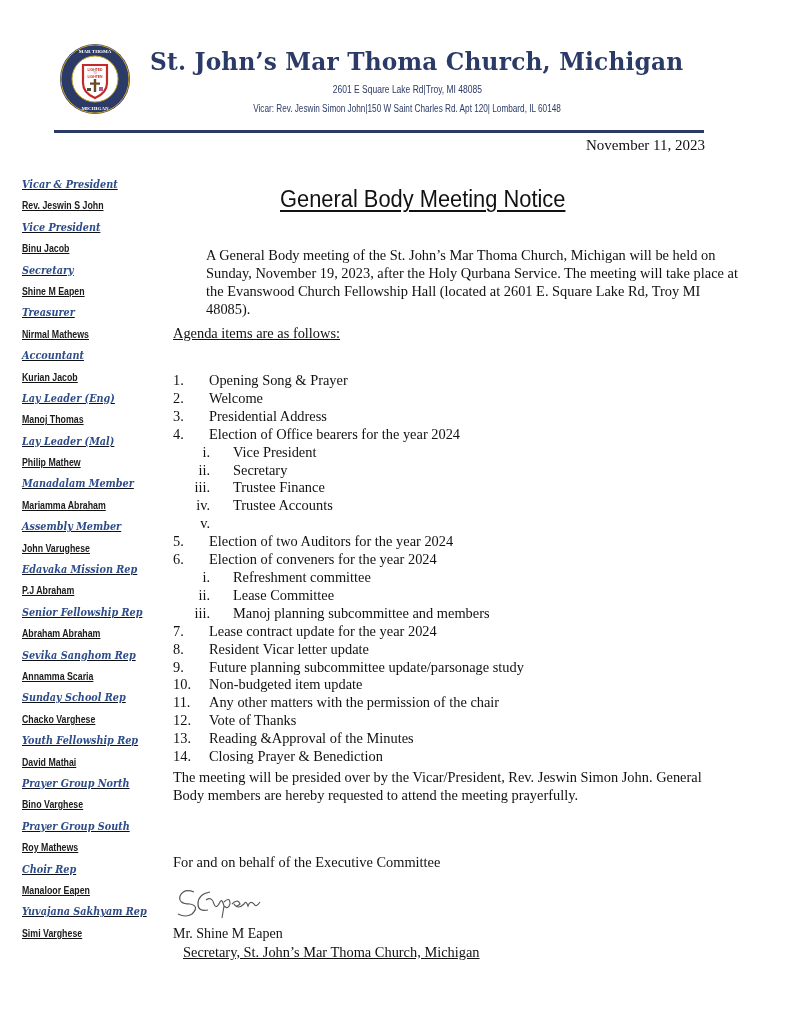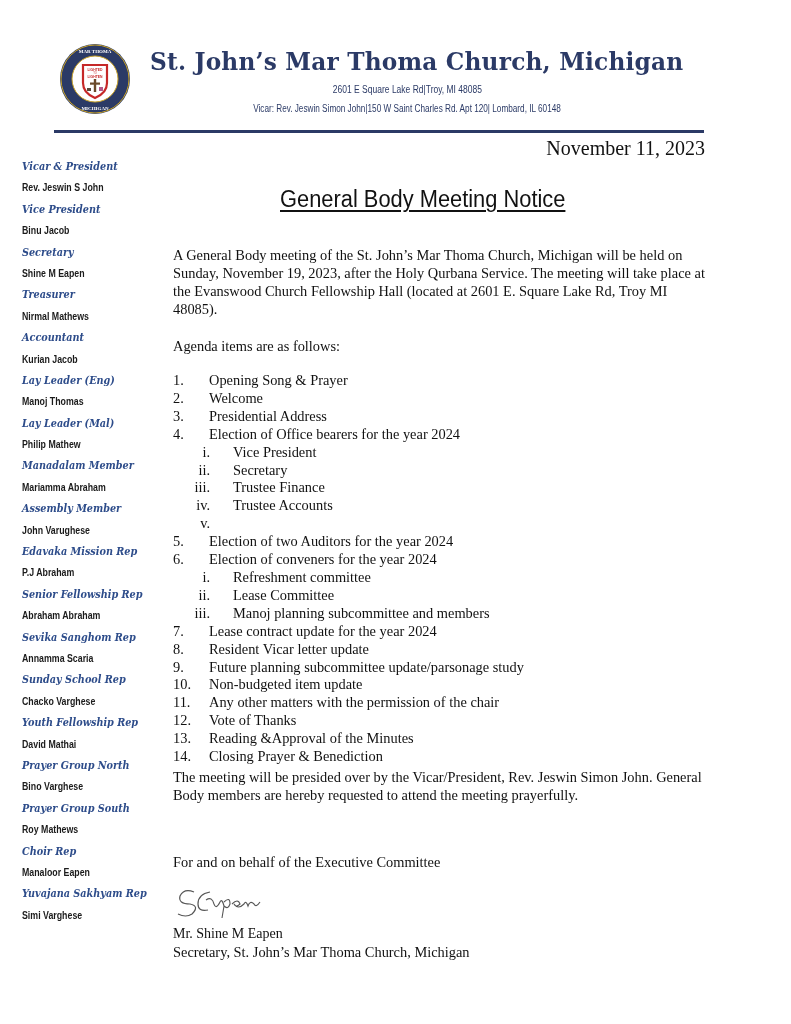--- a/index.html
+++ b/index.html
@@ -5,45 +5,45 @@
   html, body { margin: 0; padding: 0; background: #ffffff; }
   body { width: 791px; height: 1024px; position: relative; overflow: hidden; font-family: "Liberation Serif", serif; color: #111; }
 
   .logo { position: absolute; left: 59px; top: 43px; width: 72px; height: 72px; }
 
   .letterhead-title { position: absolute; left: 150px; top: 47px; font-family: "DejaVu Serif", serif; font-weight: bold; font-size: 25px; color: #2b3a66; letter-spacing: 0.2px; white-space: nowrap; transform: scaleX(0.93); transform-origin: left top; }
   .letterhead-address { position: absolute; left: 0; width: 791px; top: 84px; text-align: center; padding-left: 28px; box-sizing: border-box; font-family: "Liberation Sans Narrow", "Liberation Sans", sans-serif; font-size: 10px; color: #2b3a66; transform: scaleX(0.85); }
   .letterhead-vicar { position: absolute; left: 0; width: 791px; top: 103px; text-align: center; padding-left: 28px; box-sizing: border-box; font-family: "Liberation Sans", sans-serif; font-size: 10px; color: #2b3a66; transform: scaleX(0.82); }
   .header-rule { position: absolute; left: 54px; top: 130px; width: 650px; height: 3px; background: #2b3a66; }
 
-  .date { position: absolute; right: 86px; top: 137px; font-size: 20px; text-align: right; }
-
-  .sidebar { position: absolute; left: 22px; top: 156px; width: 130px; }
+  .date { position: absolute; right: 86px; top: 137px; font-size: 15px; text-align: right; }
+
+  .sidebar { position: absolute; left: 22px; top: 174px; width: 130px; text-decoration: underline; }
   .sb-role { font-family: "DejaVu Serif", serif; font-style: italic; font-weight: bold; font-size: 10.5px; color: #2d4c8a; height: 21.4px; line-height: 21.4px; white-space: nowrap; transform: scaleX(0.92); transform-origin: left center; }
   .sb-name { font-family: "Liberation Sans", sans-serif; font-weight: bold; font-size: 11px; color: #1b1b1b; height: 21.4px; line-height: 21.4px; white-space: nowrap; transform: scaleX(0.8); transform-origin: left center; }
 
   .notice-title { position: absolute; left: 280px; top: 186px; font-family: "Liberation Sans", sans-serif; font-size: 23px; color: #111; text-decoration: underline; text-underline-offset: 3px; text-decoration-thickness: 1.5px; white-space: nowrap; transform: scaleX(0.95); transform-origin: left top; }
 
   .body-text { position: absolute; left: 173px; width: 540px; font-size: 14.4px; line-height: 18px; }
-  .p1 { top: 246px; }
-  .agenda-intro { top: 337px; }
+  .p1 { top: 246px; margin-left: 33px; }
+  .agenda-intro { top: 324px; text-decoration: underline; }
 
   .agenda { position: absolute; left: 173px; top: 372px; font-size: 14.4px; line-height: 17.9px; }
   .ag-item { display: flex; white-space: nowrap; }
   .ag-num { width: 36px; }
   .ag-sub { display: flex; white-space: nowrap; }
   .ag-sub-num { width: 60px; text-align: right; padding-right: 23px; box-sizing: border-box; margin-left: 0px; }
   .ag-sub-text { }
 
   .p2 { top: 768px; }
   .closing { top: 853px; }
 
   .signature { position: absolute; left: 176px; top: 884px; width: 110px; height: 36px; }
   .sig-name { position: absolute; left: 173px; top: 925px; font-size: 14px; line-height: 18px; }
-  .sig-title { position: absolute; left: 173px; top: 943px; font-size: 14.4px; line-height: 18px; }
+  .sig-title { position: absolute; left: 183px; top: 943px; font-size: 14.4px; line-height: 18px; text-decoration: underline; }
 </style>
 </head>
 <body>
 
 <svg class="logo" viewBox="0 0 72 72">
   <circle cx="36" cy="36" r="35" fill="#2b3a66"></circle>
   <circle cx="36" cy="36" r="34" fill="none" stroke="#c9a227" stroke-width="1"></circle>
   <circle cx="36" cy="36" r="23" fill="#ffffff" stroke="#c9a227" stroke-width="1"></circle>
   <path d="M24 22 L48 22 L48 40 Q48 50 36 55 Q24 50 24 40 Z" fill="#ffffff" stroke="#c62828" stroke-width="2.2"></path>
   <text x="36" y="27.5" font-size="3.4" text-anchor="middle" fill="#c62828" font-family="Liberation Sans, sans-serif" font-weight="bold">LIGHTED</text>

